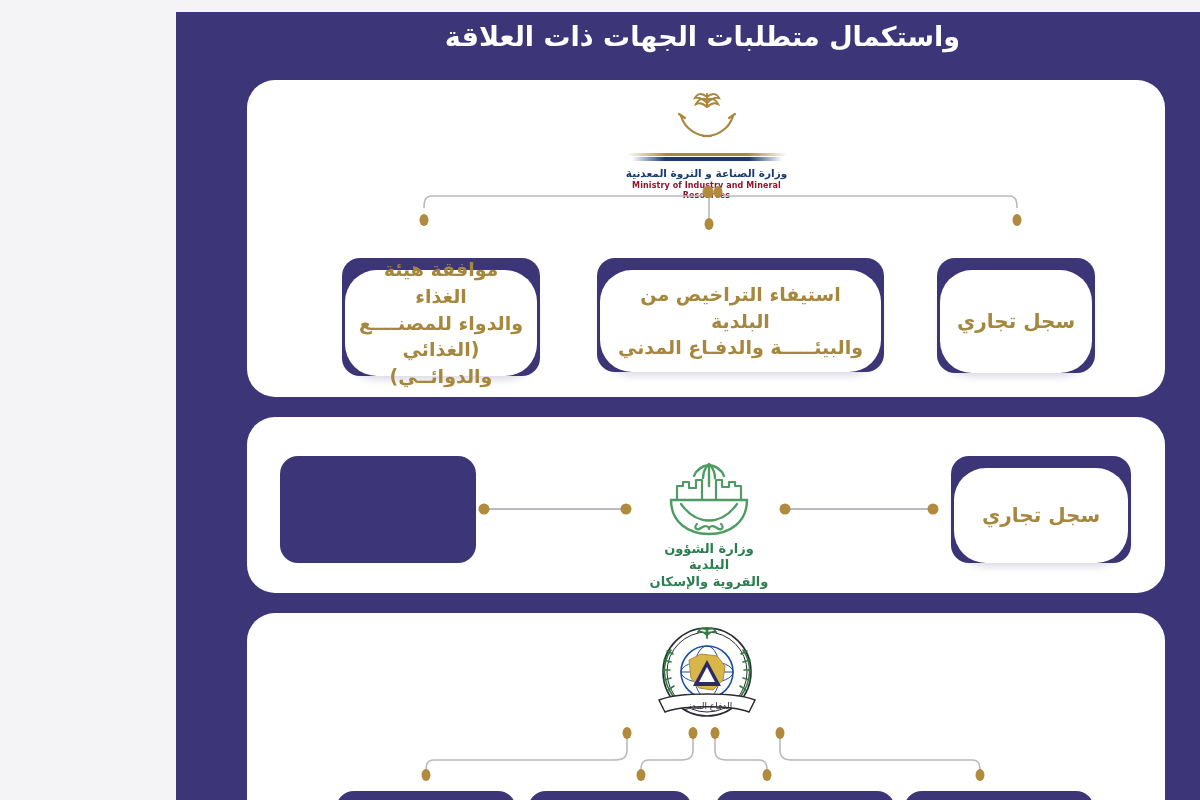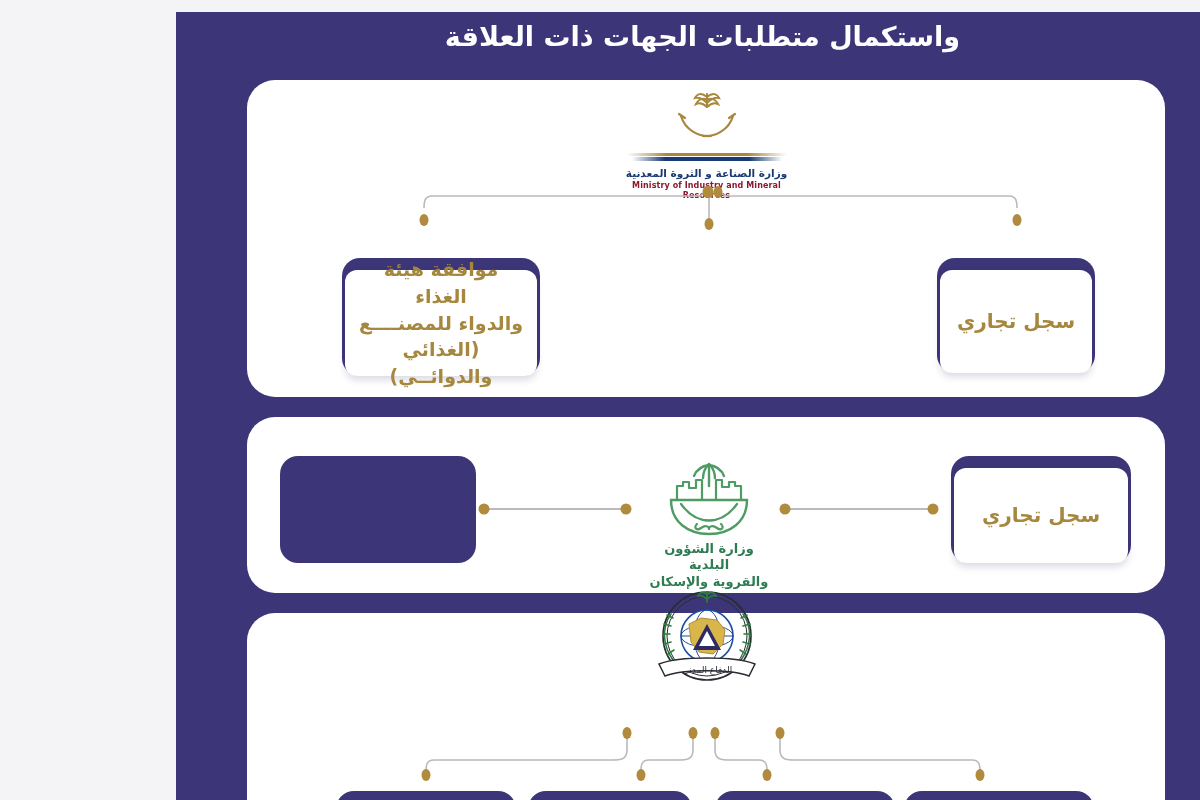--- a/index.html
+++ b/index.html
@@ -37,21 +37,21 @@
 
   
   .node{position:absolute;}
   .node .plate{
     position:absolute;left:0;top:0;width:100%;height:100%;
     background:#3c3577;border-radius:18px;
   }
   .node .card{
     position:absolute;left:3px;top:12px;
     width:calc(100% - 6px);height:calc(100% - 12px);
-    background:#ffffff;border-radius:12px;
+    background:#ffffff;border-radius:32px;
     box-shadow:0 4px 7px rgba(60,53,119,.18);
     display:flex;align-items:center;justify-content:center;
     box-sizing:border-box;padding:4px 10px;
   }
   .node .label{
     color:#a5873d;font-weight:bold;direction:rtl;text-align:center;
     line-height:1.42;white-space:pre-line;
   }
 
   
@@ -75,21 +75,21 @@
   .rule-gold{width:160px;height:3px;
     background:linear-gradient(90deg,rgba(168,135,62,0) 0%,#a8873e 25%,#a8873e 75%,rgba(168,135,62,0) 100%);
     margin-top:3px;}
   .rule-blue{width:150px;height:4px;
     background:linear-gradient(90deg,rgba(26,58,116,0) 0%,#1a3a74 22%,#1a3a74 78%,rgba(26,58,116,0) 100%);
     margin-top:1px;margin-bottom:4px;}
 
   #logo-momra{left:540px;top:448px;width:130px;}
   #logo-momra .cap.green{font-size:13px;margin-top:3px;}
 
-  #logo-civil{left:545px;top:572px;width:115px;}
+  #logo-civil{left:545px;top:608px;width:115px;}
 </style>
 </head>
 <body>
 
 <div class="stage">
 
   <div class="band"></div>
 
   <div class="title">واستكمال متطلبات الجهات ذات العلاقة</div>
 
@@ -135,20 +135,27 @@
 
   <div class="node" id="node-fda" style="left:238px;top:246px;width:198px;height:118px;">
     <div class="plate"></div>
     <div class="card">
       <div class="label" style="font-size:19px;">موافقة هيئة الغذاء
 والدواء للمصنــــع
 (الغذائي والدوائــي)</div>
     </div>
   </div>
 
+  <div class="node" id="node-licenses" style="left:493px;top:246px;width:287px;height:114px;">
+    <div class="plate"></div>
+    <div class="card">
+      <div class="label" style="font-size:19px;">استيفاء التراخيص من البلدية
+والبيئـــــة والدفـاع المدني</div>
+    </div>
+  </div>
 
   <div class="node" id="node-cr-1" style="left:833px;top:246px;width:158px;height:115px;">
     <div class="plate"></div>
     <div class="card">
       <div class="label" style="font-size:20px;">سجل تجاري</div>
     </div>
   </div>
 
   <div class="panel" id="panel-2"></div>
 

